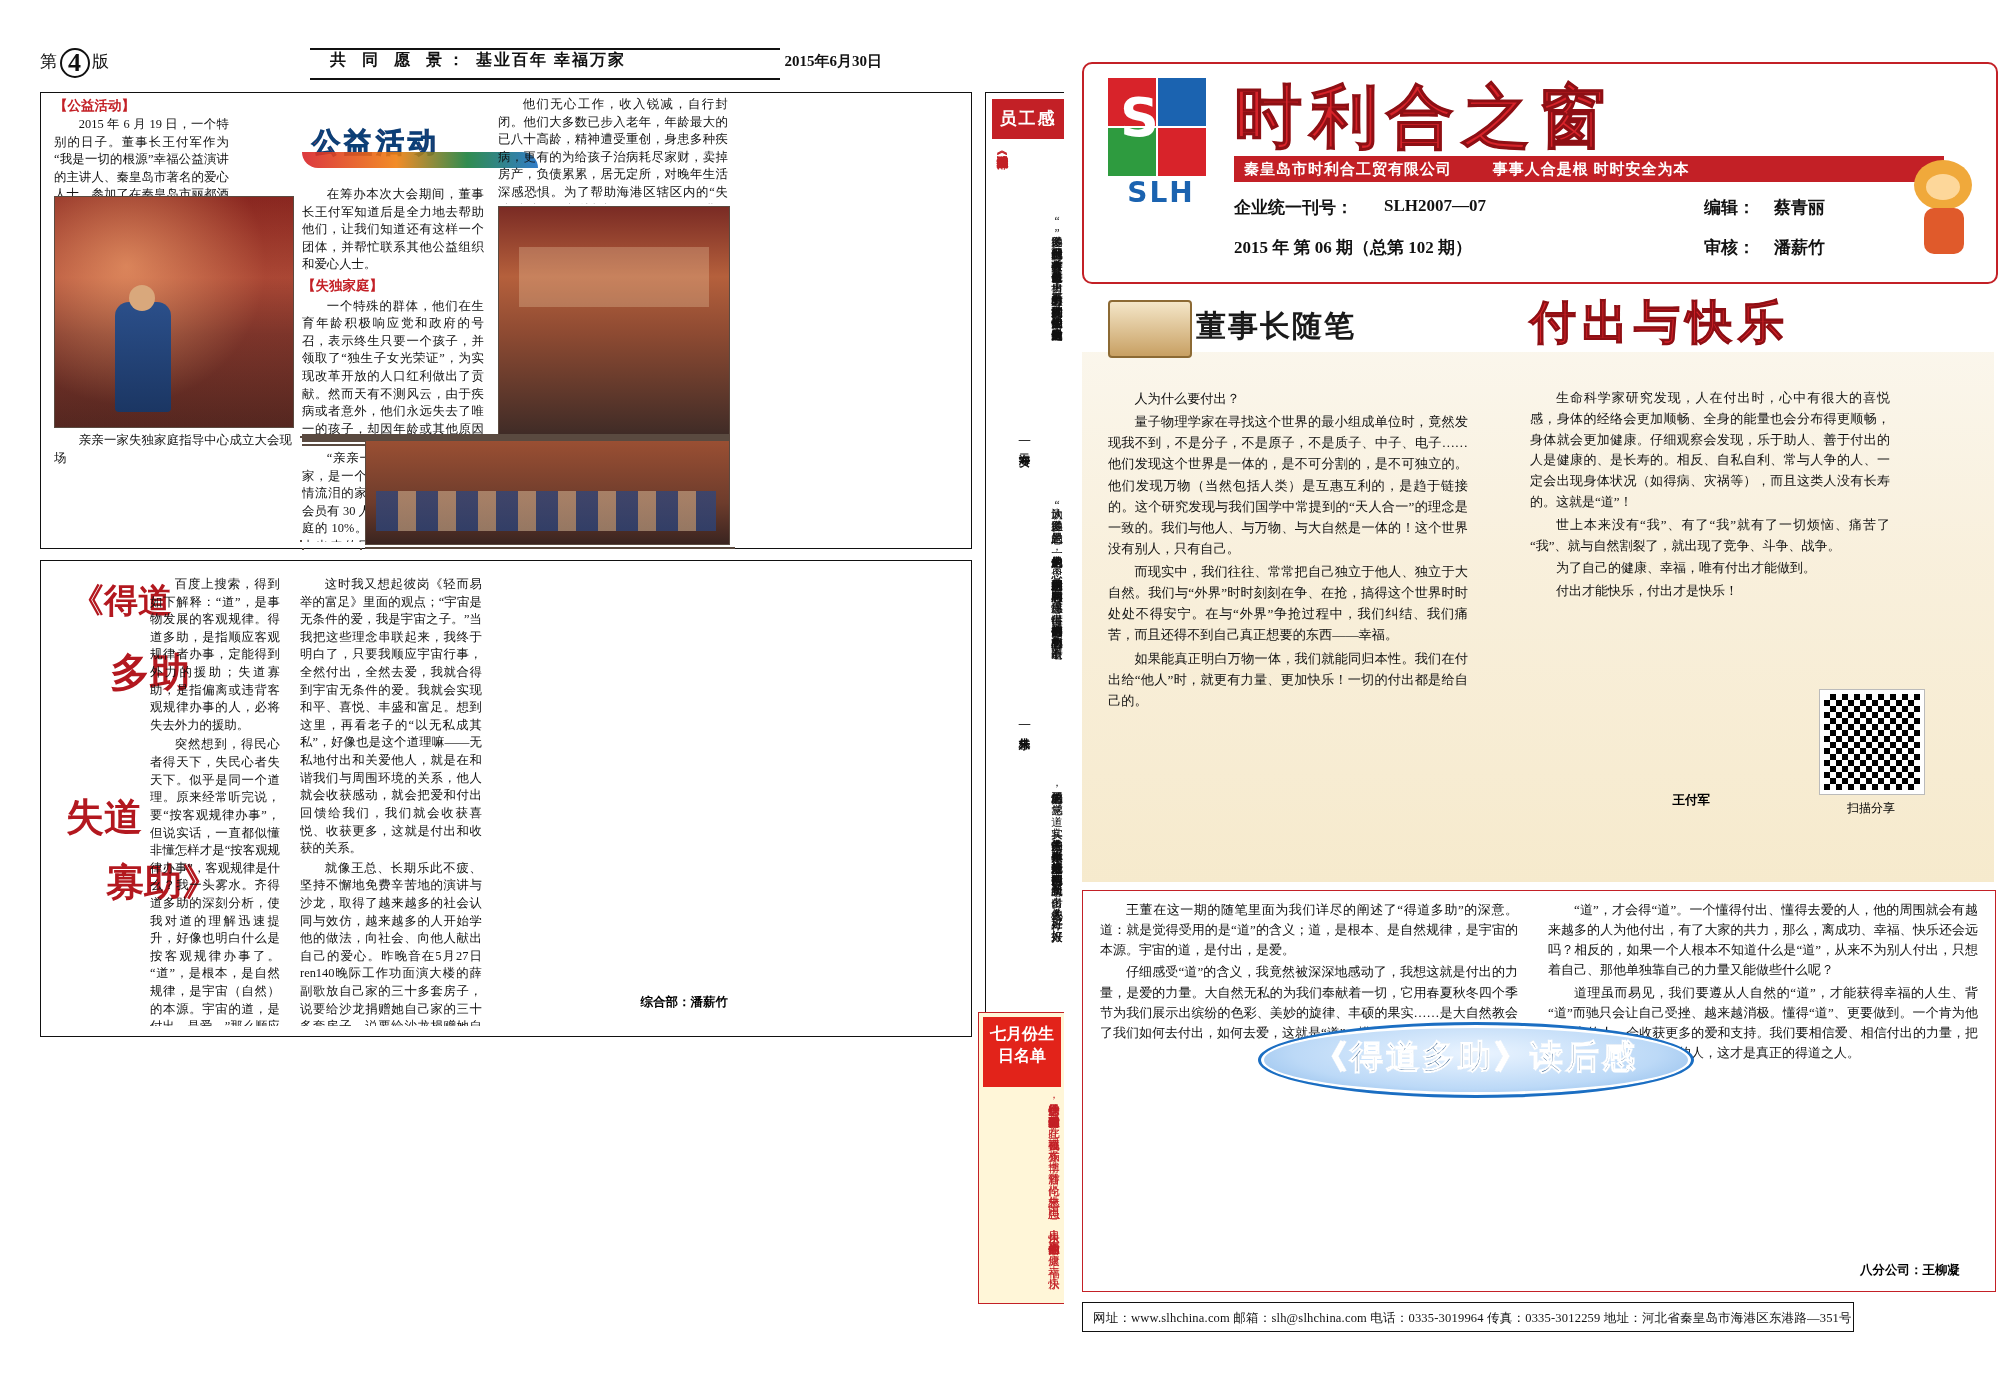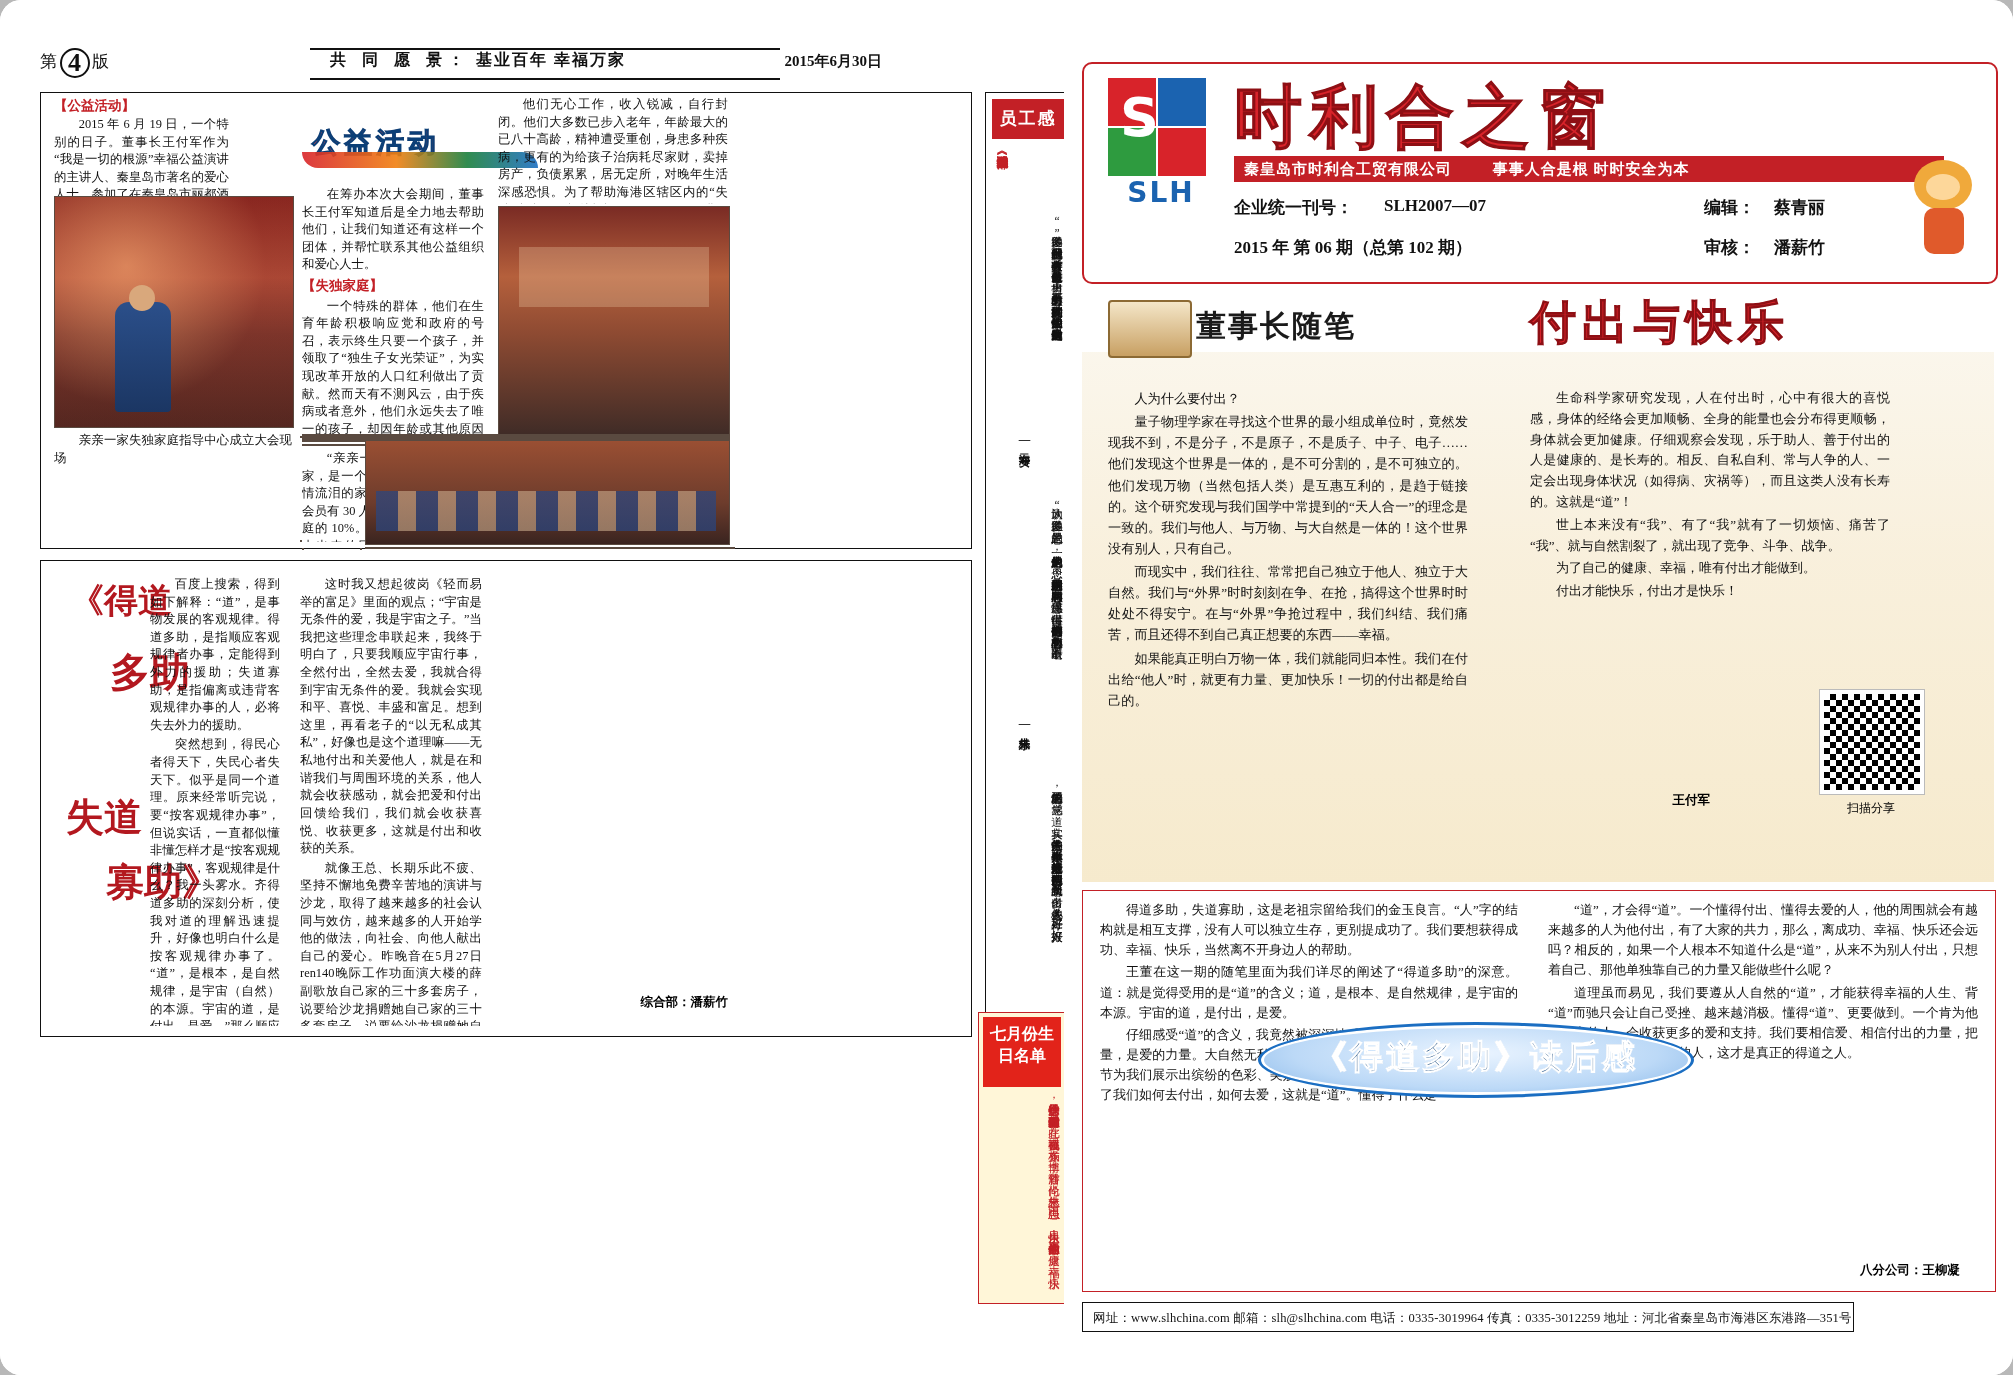--- a/index.html
+++ b/index.html
@@ -1,17 +1,17 @@
 <!DOCTYPE html>
 <html lang="zh"><head>
 <meta charset="utf-8">
 <style>
   html,body{margin:0;padding:0;background:#b8b8b8;}
   body{font-family:"Liberation Serif","DejaVu Serif",serif;}
-  .page{position:relative;width:2013px;height:1375px;background:#ffffff;overflow:hidden;border-radius:21px;}
+  .page{position:relative;width:2013px;height:1375px;background:#ffffff;overflow:hidden;}
 
   
   .col-text{font-size:12.4px;line-height:1.42;text-align:justify;color:#111;}
   .col-text p{margin:0 0 2px 0;text-indent:2em;}
 
   
   .left-half{position:absolute;left:0;top:0;width:1064px;height:1375px;background:#fff;}
 
   .masthead{position:absolute;left:40px;top:48px;width:990px;height:36px;}
   .mast-pageno{position:absolute;left:0;top:0;font-size:17px;color:#111;letter-spacing:1px;}
@@ -246,21 +246,20 @@
     <p>世上本来没有“我”、有了“我”就有了一切烦恼、痛苦了“我”、就与自然割裂了，就出现了竞争、斗争、战争。</p>
     <p>为了自己的健康、幸福，唯有付出才能做到。</p>
     <p>付出才能快乐，付出才是快乐！</p>
   </div>
   <div class="sig" style="position:absolute;left:1530px;top:788px;width:180px;">王付军</div>
   <div class="qr" style="left:1820px;top:690px;"></div>
   <div style="position:absolute;left:1816px;top:800px;width:110px;text-align:center;font-size:12px;">扫描分享</div>
 
   <div class="rb-box" style="left:1082px;top:890px;width:912px;height:400px;"></div>
   <div class="col-text" style="position:absolute;left:1100px;top:900px;width:418px;height:380px;overflow:hidden;font-size:13px;line-height:1.55;">
-    <p>得道多助，失道寡助，这是老祖宗留给我们的金玉良言。“人”字的结构就是相互支撑，没有人可以独立生存，更别提成功了。我们要想获得成功、幸福、快乐，当然离不开身边人的帮助。</p>
     <p>王董在这一期的随笔里面为我们详尽的阐述了“得道多助”的深意。道：就是觉得受用的是“道”的含义；道，是根本、是自然规律，是宇宙的本源。宇宙的道，是付出，是爱。</p>
     <p>仔细感受“道”的含义，我竟然被深深地感动了，我想这就是付出的力量，是爱的力量。大自然无私的为我们奉献着一切，它用春夏秋冬四个季节为我们展示出缤纷的色彩、美妙的旋律、丰硕的果实……是大自然教会了我们如何去付出，如何去爱，这就是“道”。懂得了什么是</p>
   </div>
   <div class="col-text" style="position:absolute;left:1548px;top:900px;width:430px;height:340px;overflow:hidden;font-size:13px;line-height:1.55;">
     <p>“道”，才会得“道”。一个懂得付出、懂得去爱的人，他的周围就会有越来越多的人为他付出，有了大家的共力，那么，离成功、幸福、快乐还会远吗？相反的，如果一个人根本不知道什么是“道”，从来不为别人付出，只想着自己、那他单独靠自己的力量又能做些什么呢？</p>
     <p>道理虽而易见，我们要遵从人自然的“道”，才能获得幸福的人生、背“道”而驰只会让自己受挫、越来越消极。懂得“道”、更要做到。一个肯为他人付出的人、会收获更多的爱和支持。我们要相信爱、相信付出的力量，把自己的爱流向每个需要的人，这才是真正的得道之人。</p>
   </div>
   <div class="sig" style="position:absolute;left:1700px;top:1258px;width:260px;">八分公司：王柳凝</div>
 
   <div class="readback">

